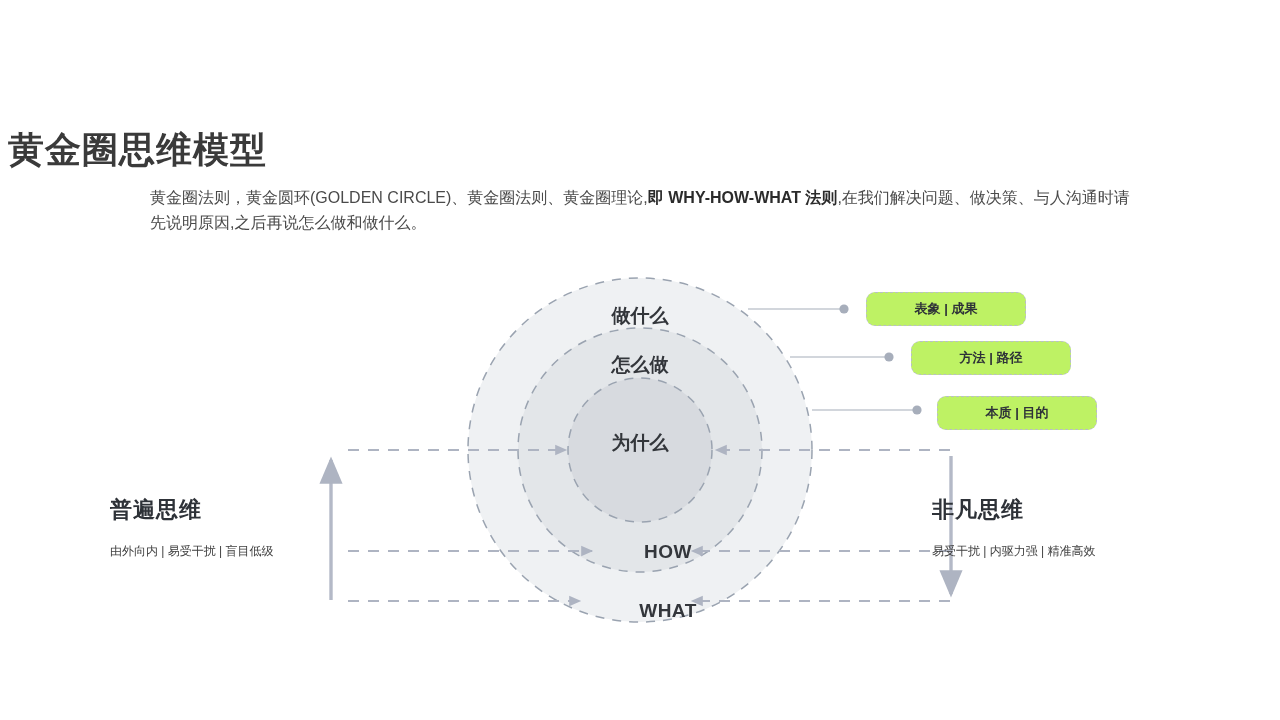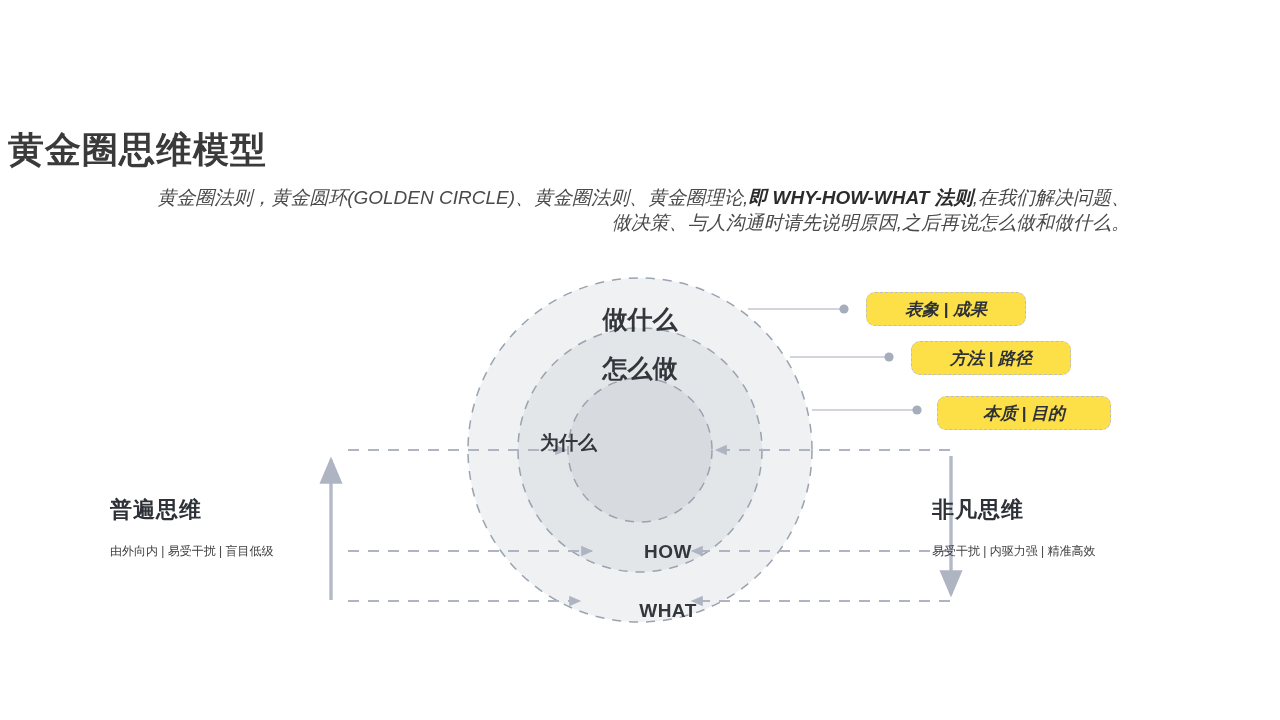--- a/index.html
+++ b/index.html
@@ -27,73 +27,71 @@
     font-size: 36px;
     font-weight: bold;
     color: #3a3a3a;
     letter-spacing: 1px;
   }
   .subtitle {
     position: absolute;
     top: 185px;
     left: 150px;
     width: 980px;
-    text-align: right;
-    font-size: 19px;
+    text-align: left;
+    font-size: 16px;
     line-height: 25px;
     color: #4a4a4a;
-    font-style: italic;
   }
   .subtitle b { font-weight: bold; color: #2b2b2b; }
 
   
   .diagram {
     position: absolute;
     top: 0; left: 0;
     width: 1280px;
     height: 720px;
   }
 
   
   .ring-label {
     position: absolute;
     text-align: center;
     font-weight: bold;
     color: #33363b;
     white-space: nowrap;
   }
-  .ring-label.cn { font-size: 25px; }
+  .ring-label.cn { font-size: 19px; }
   .ring-label.en { font-size: 19px; letter-spacing: 0.5px; }
   .why-block {
     position: absolute;
     width: 200px;
     left: 540px;
     top: 430px;
-    text-align: left;
+    text-align: center;
     color: #33363b;
     font-weight: bold;
   }
   .why-block .l1 { font-size: 19px; line-height: 26px; }
   .why-block .l2 { font-size: 19px; line-height: 26px; letter-spacing: 0.5px; }
 
   
   .pill {
     position: absolute;
     border: 1.4px dashed #b9bec7;
     border-radius: 9px;
-    background: #fde047;
-    font-size: 17px;
+    background: #bef264;
+    font-size: 13px;
     font-weight: bold;
     color: #2e3238;
     display: flex;
     align-items: center;
     justify-content: center;
     height: 34px;
     white-space: nowrap;
-    font-style: italic;
   }
 
   
   .side-block { position: absolute; }
   .side-block .heading {
     font-size: 22px;
     font-weight: bold;
     color: #2e3238;
     margin-bottom: 18px;
     letter-spacing: 1px;
@@ -159,21 +157,21 @@
 
   <div class="why-block">
     <div class="l1">为什么</div>
   </div>
 
   <div class="ring-label en" style="left:568px; top:541px; width:200px;">HOW</div>
   <div class="ring-label en" style="left:568px; top:591px; width:200px;margin-top:9px;">WHAT</div>
 
   <div class="pill" style="left:866px; top:292px; width:160px;">表象 | 成果</div>
   <div class="pill" style="left:911px; top:341px; width:160px;">方法 | 路径</div>
-  <div class="pill" style="left:937px; top:396px; width:174px;">本质 | 目的</div>
+  <div class="pill" style="left:937px; top:396px; width:160px;">本质 | 目的</div>
 
   <div class="side-block" style="left:110px; top:495px; width:200px;">
     <div class="heading">普遍思维</div>
     <div class="caption">由外向内 | 易受干扰 | 盲目低级</div>
   </div>
 
   <div class="side-block" style="left:932px; top:495px; width:220px; text-align:left;">
     <div class="heading">非凡思维</div>
     <div class="caption">易受干扰 | 内驱力强 | 精准高效</div>
   </div>

